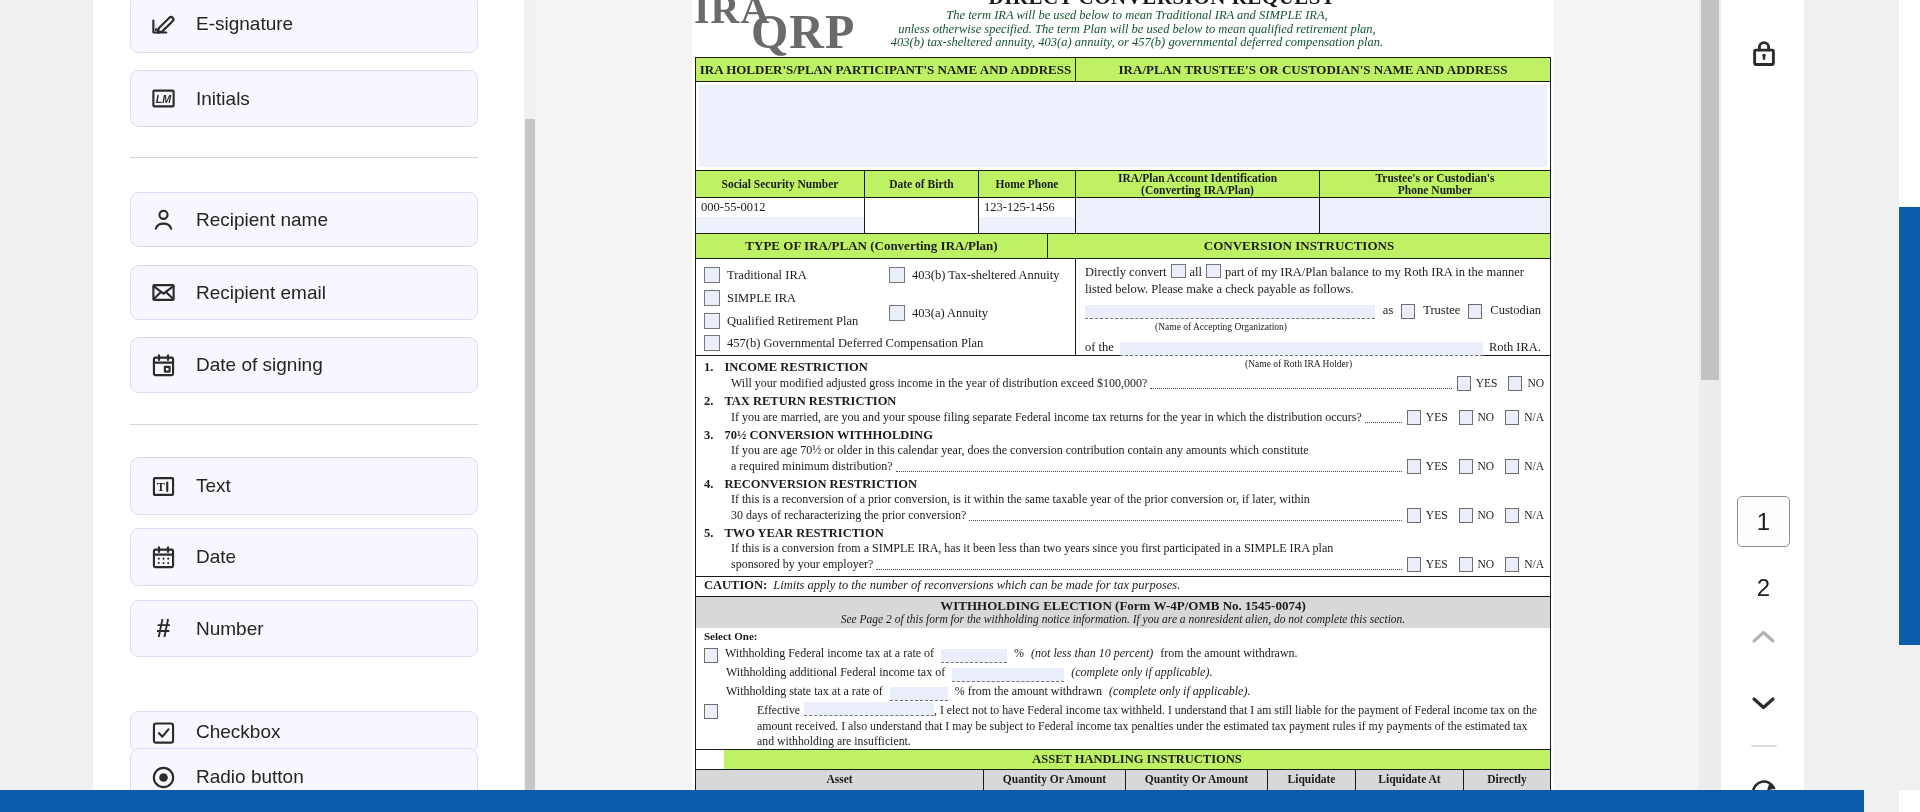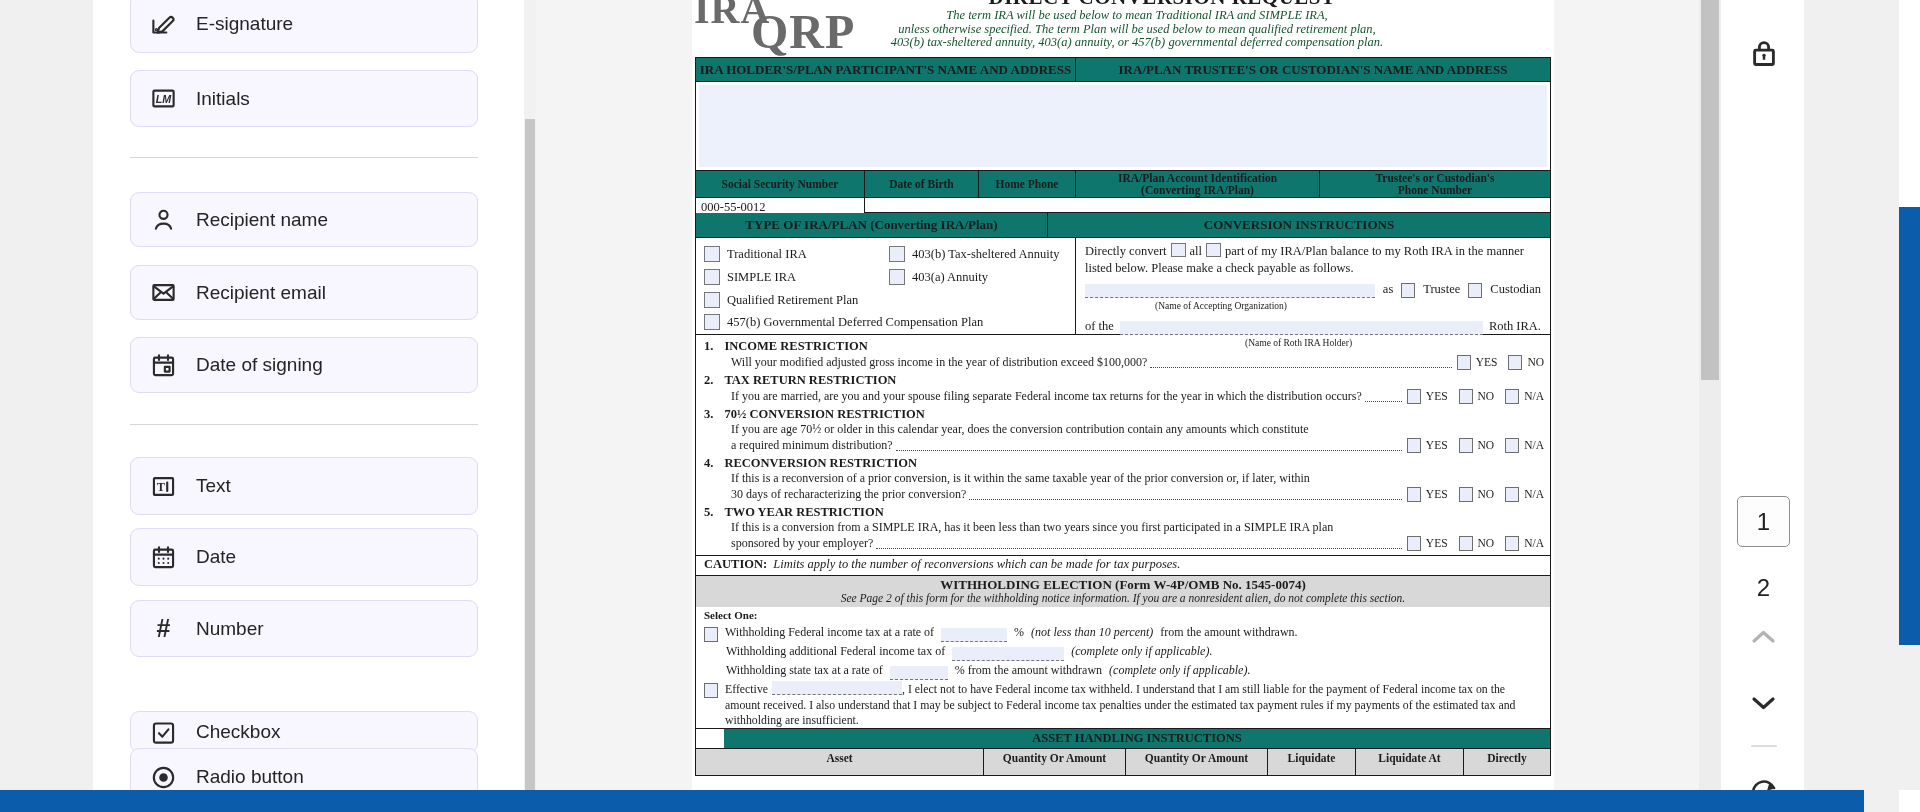--- a/index.html
+++ b/index.html
@@ -27,21 +27,21 @@
   .logo-qrp { position:absolute; left:59px; top:4px; font-weight:700; font-size:48px; color:#6a6a6a; letter-spacing:1px; }
   .doc-title { position:absolute; left:240px; top:-15px; width:460px; text-align:center; font-weight:700; font-size:21px; letter-spacing:.5px; }
   .intro { position:absolute; left:95px; top:9px; width:700px; text-align:center; font-style:italic;
            font-size:12.5px; line-height:13.5px; color:#14532d; }
 
   .form-table { position:absolute; left:3px; top:57px; width:856px; border:1.4px solid #1a1a1a; background:#fff; }
   .trow { display:flex; border-bottom:1px solid #1a1a1a; }
   .trow:last-child { border-bottom:none; }
   .cell { border-right:1px solid #1a1a1a; }
   .cell:last-child { border-right:none; }
-  .hdr { background:#0f766e; display:flex; flex-direction:column; align-items:center; justify-content:center;
+  .hdr { background:#bef264; display:flex; flex-direction:column; align-items:center; justify-content:center;
          font-weight:700; text-align:center; }
   .hdr-13 { font-size:13px; }
   .hdr-sm { font-size:11.5px; line-height:12.5px; }
   .bluefield { background:#ecf1fb; }
   .whitestrip { background:#fff; font-size:13px; padding:2px 5px; height:20px; }
 
   .type-cell { position:relative; }
   .opt { position:absolute; display:flex; align-items:center; gap:7px; font-size:12.5px; white-space:nowrap; }
   .cbx { width:16px; height:16px; background:#e9eefa; border:1px solid #777; flex:0 0 auto; }
   .cb15 { width:14px; height:15px; background:#e9eefa; border:1px solid #6e6e6e; flex:0 0 auto; }
@@ -69,21 +69,21 @@
   .caution-row .cl { font-weight:700; }
   .caution-row .ct { font-style:italic; }
 
   .wh-body { padding:2px 8px 0; font-size:12px; }
   .selectone { font-weight:700; font-size:11px; line-height:16px; }
   .wh-row { display:flex; align-items:flex-end; gap:7px; line-height:19px; white-space:nowrap; }
   .wh-ind { margin-left:22px; }
   .it { font-style:italic; }
   .wh-eff { display:flex; gap:7px; align-items:flex-start; margin-top:1px; }
   .wh-eff .cb15 { margin-top:2px; }
-  .wh-eff .para { font-size:11.8px; line-height:15.5px; white-space:normal; }
+  .wh-eff .para { font-size:11.8px; line-height:15.5px; white-space:normal;margin-left:32px; }
 
   .asset-cols { background:#d8d8d8; display:flex; font-weight:700; font-size:11.5px; }
   .asset-cols > div { border-right:1px solid #1a1a1a; display:flex; align-items:flex-start; justify-content:center; padding-top:3px; }
   .asset-cols > div:last-child { border-right:none; }
 
   
   .doc-scrollbar { position:absolute; left:1699px; top:0; width:22px; height:812px; background:#ededed; }
   .doc-scrollbar .thumb { position:absolute; left:2px; top:0; width:18px; height:380px; background:#c2c2c2; }
 
   
@@ -248,21 +248,21 @@
           <div class="cell hdr hdr-sm" style="width:244px;">
             <div>IRA/Plan Account Identification</div>
             <div>(Converting IRA/Plan)</div>
           </div>
           <div class="cell hdr hdr-sm" style="flex:1;">
             <div>Trustee's or Custodian's</div>
             <div>Phone Number</div>
           </div>
         </div>
 
-        <div class="trow" style="height:15px;flex-direction:column;">
+        <div class="trow" style="height:36px;">
           <div class="cell bluefield" style="width:169px;">
             <div class="whitestrip" style="height:19px;font-size:12.5px;">000-55-0012</div>
           </div>
           <div class="cell" style="width:114px;background:#fff;"></div>
           <div class="cell bluefield" style="width:97px;">
             <div class="whitestrip" style="height:19px;font-size:12.5px;">123-125-1456</div>
           </div>
           <div class="cell bluefield" style="width:244px;"></div>
           <div class="cell bluefield" style="flex:1;"></div>
         </div>
@@ -287,21 +287,21 @@
                 <span>Qualified Retirement Plan</span>
               </div>
             <div class="opt" style="left:8px;top:76px;">
                 <span class="cbx"></span>
                 <span>457(b) Governmental Deferred Compensation Plan</span>
               </div>
             <div class="opt" style="left:193px;top:8px;">
                 <span class="cbx"></span>
                 <span>403(b) Tax-sheltered Annuity</span>
               </div>
-            <div class="opt" style="left:193px;top:31px;">
+            <div class="opt" style="left:193px;top:46px;">
                 <span class="cbx"></span>
                 <span>403(a) Annuity</span>
               </div>
           </div>
           <div class="cell conv-cell" style="flex:1;">
             <div><span>Directly convert</span><span class="inlinecb"></span><span>all</span><span class="inlinecb"></span><span>part of my IRA/Plan balance to my Roth IRA in the manner listed</span> <span>below. Please make a check payable as follows.</span></div>
             <div class="convline3">
               <span class="ufield" style="flex:1;"></span>
               <span>as</span>
               <span class="cb15"></span>
@@ -365,21 +365,21 @@
                       <span class="cb15"></span>
                       <span>N/A</span>
                     </span>
                 </span>
               </div>
             </div>
 
             <div class="req-item">
               <div class="req-ti">
                   <span>3.</span>
-                  <span>70½ CONVERSION RESTRICTION</span>
+                  <span>70½ CONVERSION WITHHOLDING</span>
                 </div>
               <div class="req-pre">If you are age 70½ or older in this calendar year, does the conversion contribution contain any amounts which constitute</div>
               <div class="qrow">
                 <span>a required minimum distribution?</span>
                   <span class="leader"></span>
                 <span class="answers">
                   <span class="ans">
                       <span class="cb15"></span>
                       <span>YES</span>
                     </span>

